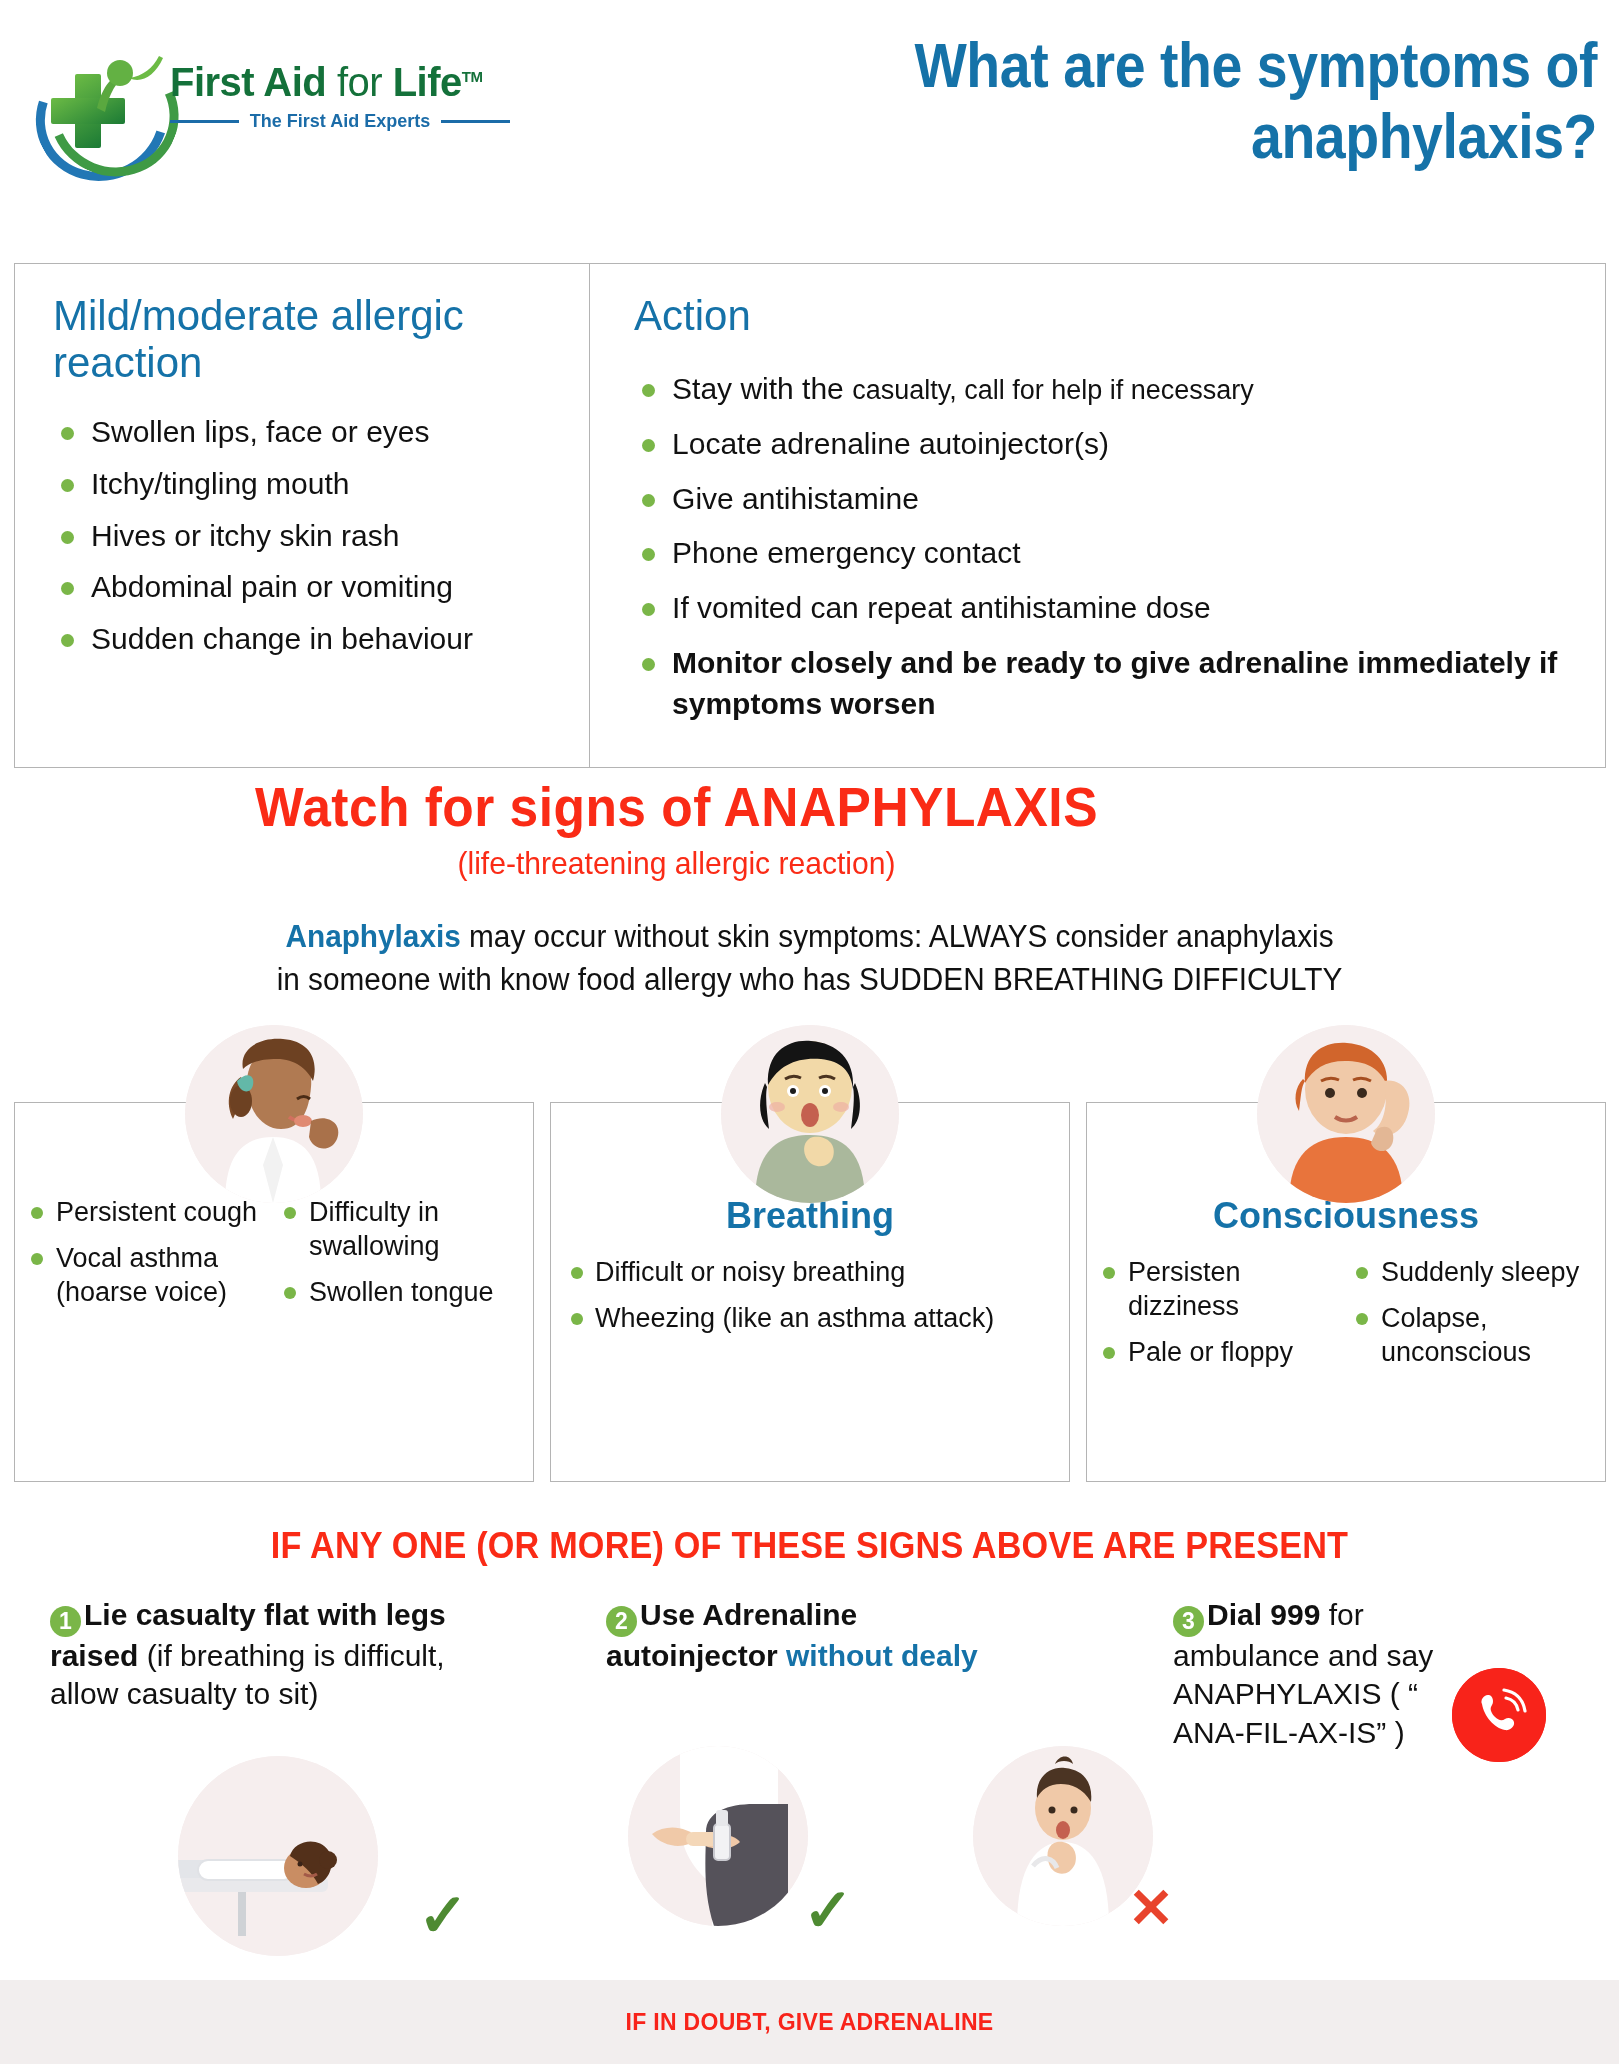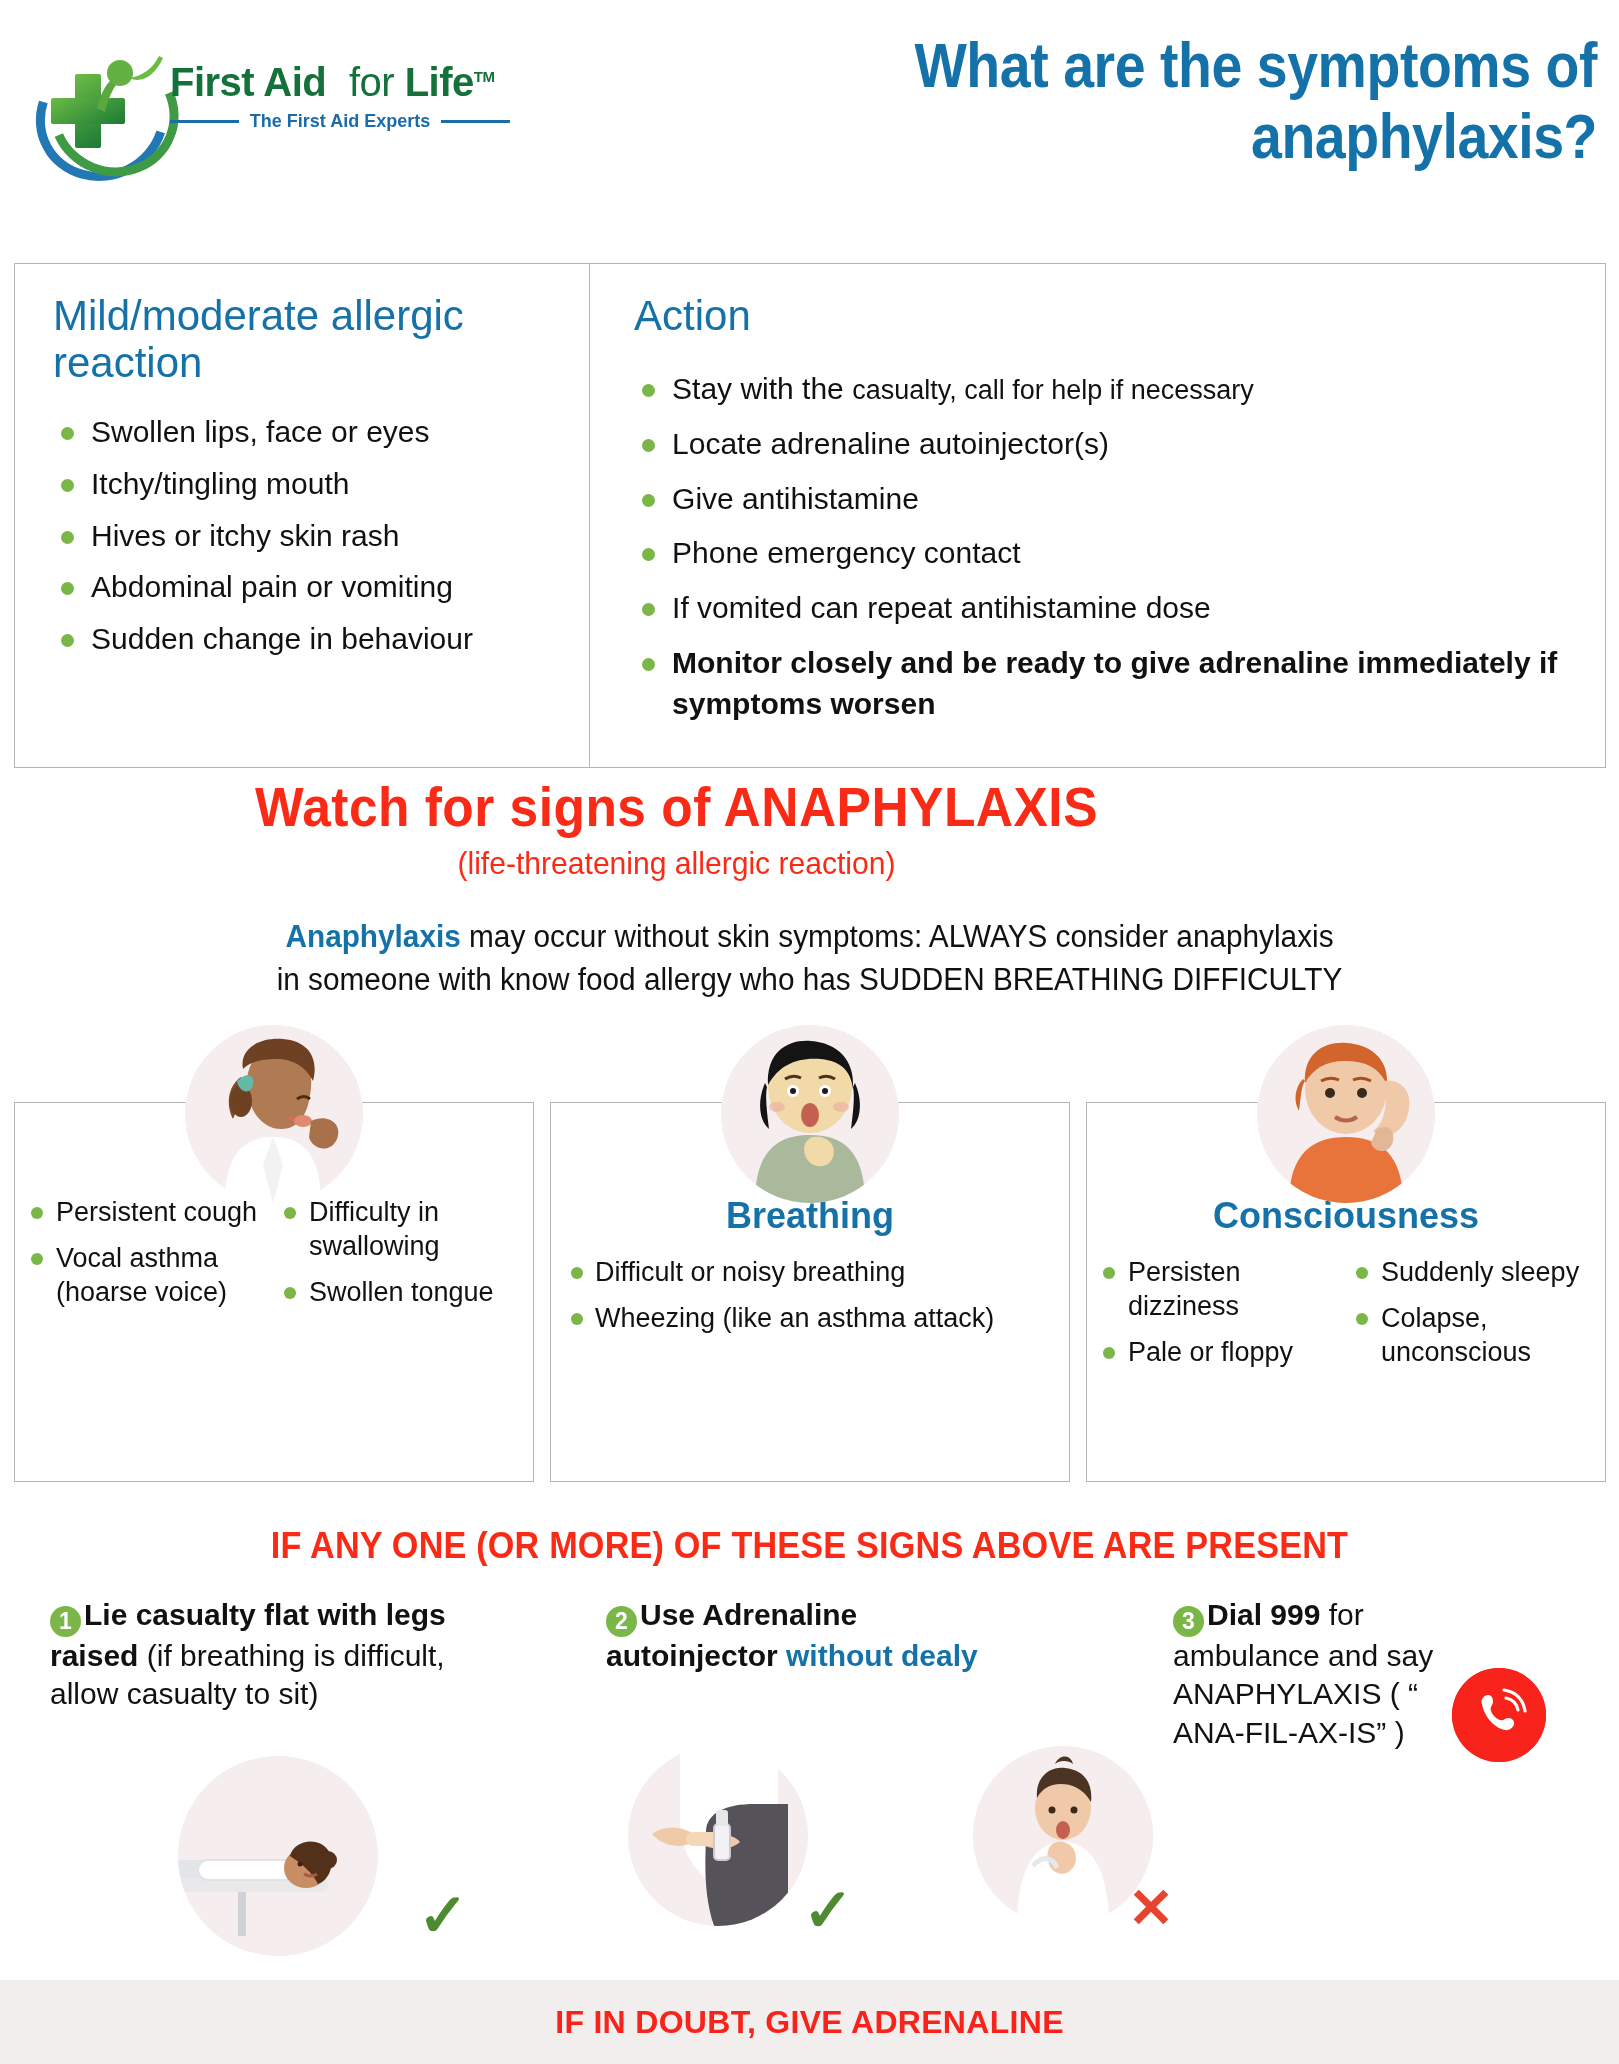--- a/index.html
+++ b/index.html
@@ -98,21 +98,20 @@
     letter-spacing: -0.5px;
     line-height: 1;
     white-space: nowrap;
   }
   .logo-title .tm {
     font-size: 15px;
     vertical-align: super;
   }
   .logo-title .thin {
     font-weight: normal;
-    margin-left: 12px;
   }
   .logo-sub-wrap {
     display: flex;
     align-items: center;
     margin-top: 9px;
     gap: 11px;
   }
   .logo-rule {
     height: 3px;
     background: #1b6ca8;
@@ -373,21 +372,21 @@
     position: absolute;
     left: 0; bottom: 0;
     width: 1619px;
     height: 84px;
     background: #f2eeee;
     display: flex;
     align-items: center;
     justify-content: center;
   }
   .footer-text {
-    font-size: 32px;
+    font-size: 23px;
     font-weight: bold;
     color: #f8231a;
     letter-spacing: 0.3px;
   }
 </style>
 </head>
 <body>
 
 <div class="page">
 

